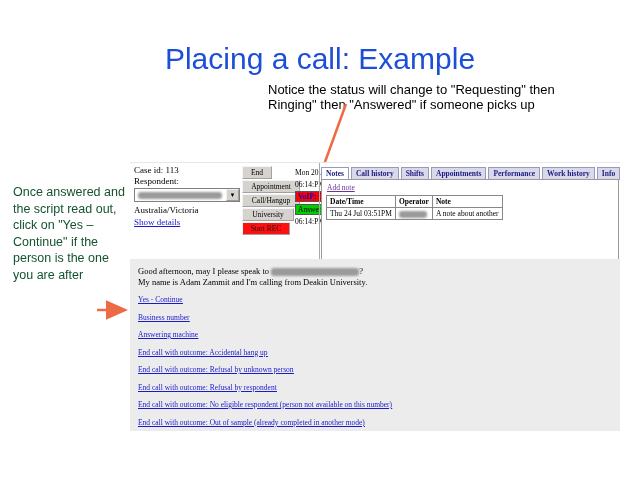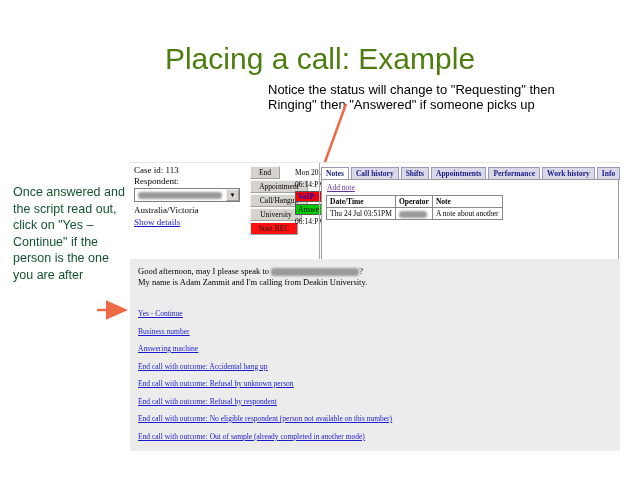--- a/index.html
+++ b/index.html
@@ -1,21 +1,21 @@
 <!DOCTYPE html>
 <html><head>
 <meta charset="utf-8">
 <style>
   html,body{margin:0;padding:0;background:#fff;}
   #slide{position:relative;width:640px;height:480px;background:#ffffff;overflow:hidden;
          font-family:"Liberation Sans",sans-serif;}
 
   
   #title{position:absolute;top:42px;left:0;width:640px;text-align:center;
-         font-size:30px;color:#4d7c0f;white-space:nowrap;}
+         font-size:30px;color:#1d4ed8;white-space:nowrap;}
   #annot-top{position:absolute;left:268px;top:82px;width:330px;
              font-size:13px;line-height:15px;color:#000;}
   #annot-left{position:absolute;left:13px;top:184px;width:114px;
               font-size:12.5px;line-height:16.5px;color:#14532d;}
   #arrows{position:absolute;left:0;top:0;pointer-events:none;}
 
   
   #app{position:absolute;left:130px;top:162px;width:490px;height:296px;
        font-family:"Liberation Serif",serif;color:#000;background:#fff;
        border-top:1px solid #e8e8e8;}
@@ -28,21 +28,21 @@
   #resp-select{position:absolute;left:4px;top:25px;width:106px;height:14px;
                background:#fff;border:1px solid #808080;box-sizing:border-box;}
   #resp-select .blob{position:absolute;left:3px;top:3px;width:84px;height:7px;}
   #resp-arrow{position:absolute;right:0;top:0;width:13px;height:12px;background:#d6d3ce;
               border:1px outset #f0f0f0;box-sizing:border-box;font-size:6px;line-height:10px;
               text-align:center;color:#000;}
 
   .blob{background:#9a9a9a;border-radius:3px;filter:blur(1.3px);display:inline-block;}
 
   
-  .btn{position:absolute;left:120px;height:13px;background:#d6d3ce;border:1px outset #f5f5f5;
+  .btn{position:absolute;left:112px;height:13px;background:#d6d3ce;border:1px outset #f5f5f5;
        box-sizing:border-box;font-size:7.5px;font-family:"Liberation Serif",serif;
        text-align:center;line-height:11px;padding:0;cursor:pointer;white-space:nowrap;}
   .btn.red{background:#ff1010;color:#1a1a1a;}
 
   
   .t-col{left:165px;font-size:7.5px;white-space:nowrap;}
   .status{display:inline-block;font-size:7.5px;padding:0 2px;line-height:9px;border:1px solid #555;}
   .status.err{background:#ff0000;color:#0000cc;font-weight:bold;}
   .status.ok{background:#00cc00;color:#000;}
 
@@ -57,24 +57,24 @@
   .tab.active{background:#fff;}
   #notes-box{position:absolute;left:0;top:12px;width:296px;height:79px;
              border:1px solid #9a9a9a;background:#fff;}
   #add-note{position:absolute;left:5px;top:3px;font-size:7.5px;}
   #notes-table{position:absolute;left:4px;top:15px;border-collapse:collapse;font-size:7.5px;}
   #notes-table td,#notes-table th{border:1px solid #888;padding:1px 3px;text-align:left;
                                   font-weight:normal;white-space:nowrap;}
   #notes-table th{font-weight:bold;}
 
   
-  #script-area{left:0;top:96px;width:490px;height:192px;background:#ececec;
+  #script-area{left:0;top:96px;width:490px;height:172px;background:#ececec;
                box-sizing:border-box;padding:7px 0 0 8px;}
   .script-line{font-size:8.5px;line-height:11px;white-space:nowrap;}
-  #script-links{margin-top:22px;text-decoration:underline;}
+  #script-links{margin-top:8px;text-decoration:underline;}
   #script-links .link{display:block;font-size:7.5px;line-height:8px;margin-bottom:9.5px;
                       white-space:nowrap;}
 </style>
 </head>
 <body>
 
 <div id="slide">
 
   <div id="title">Placing a call: Example</div>
 

